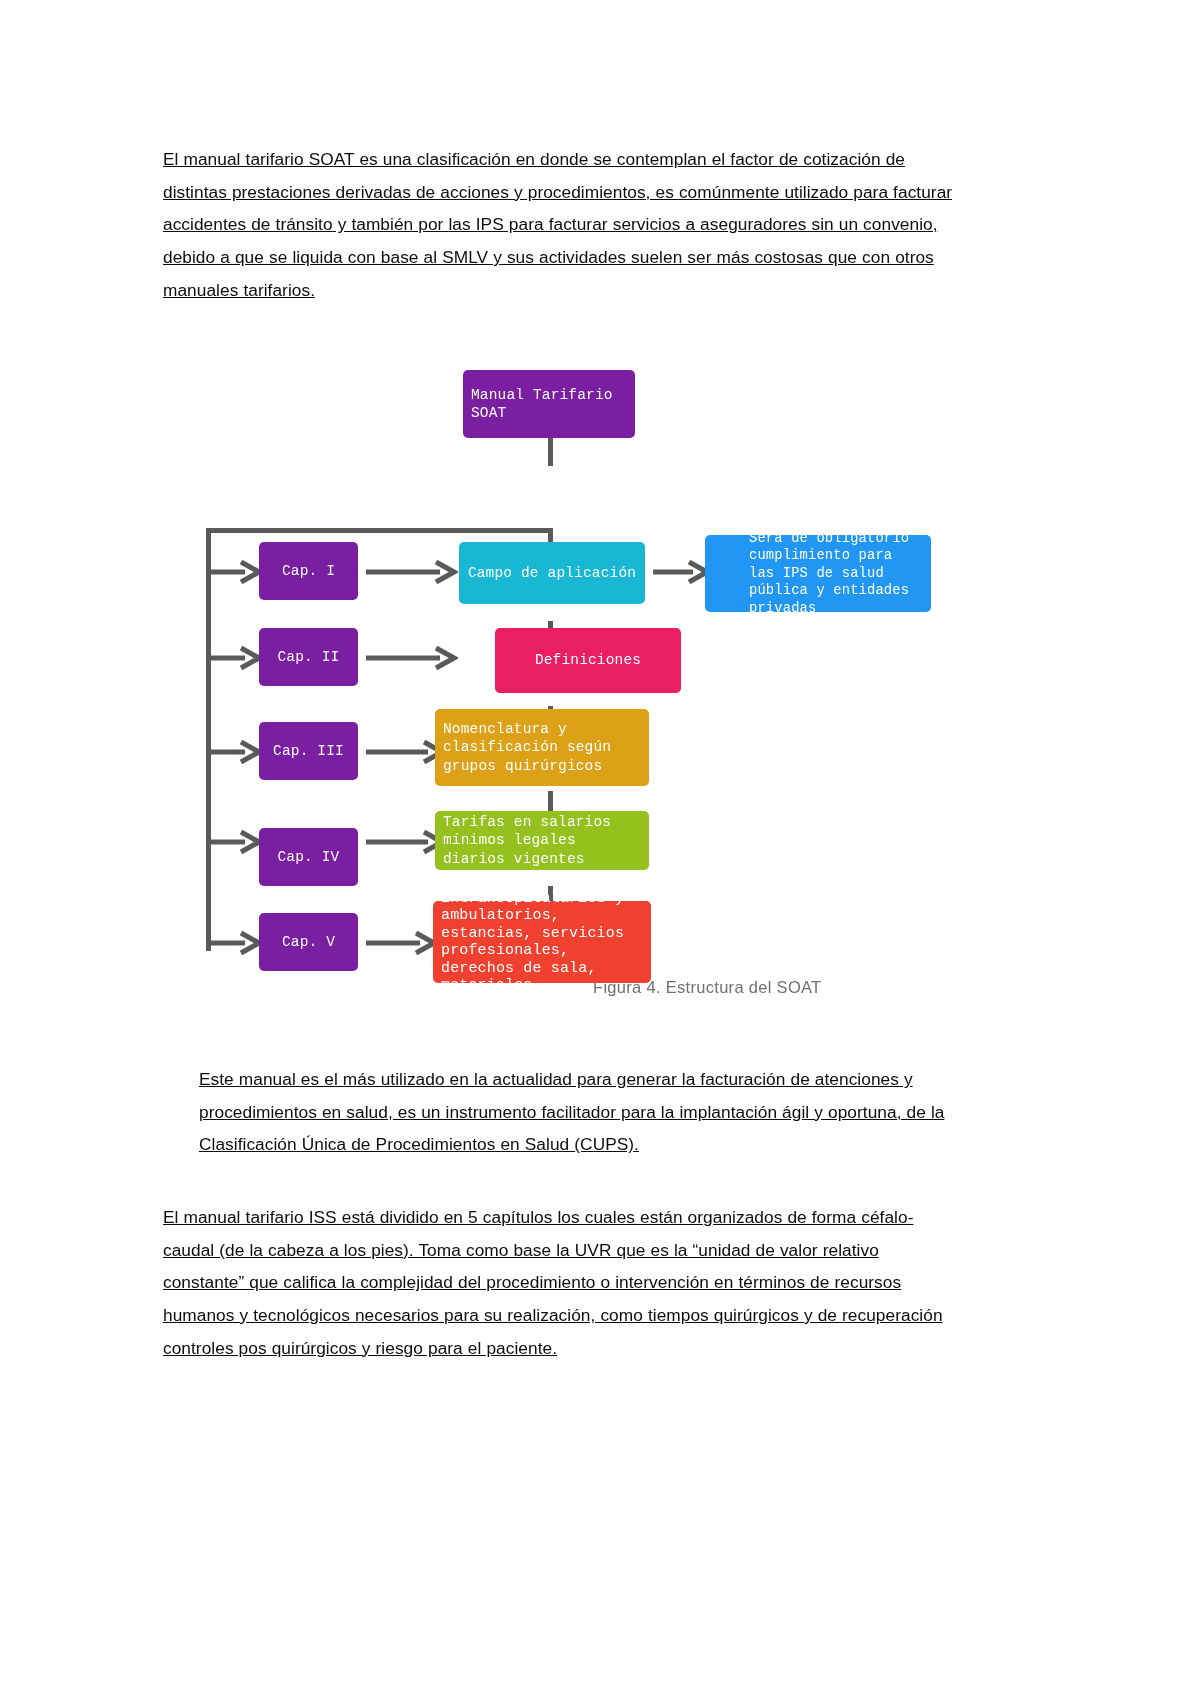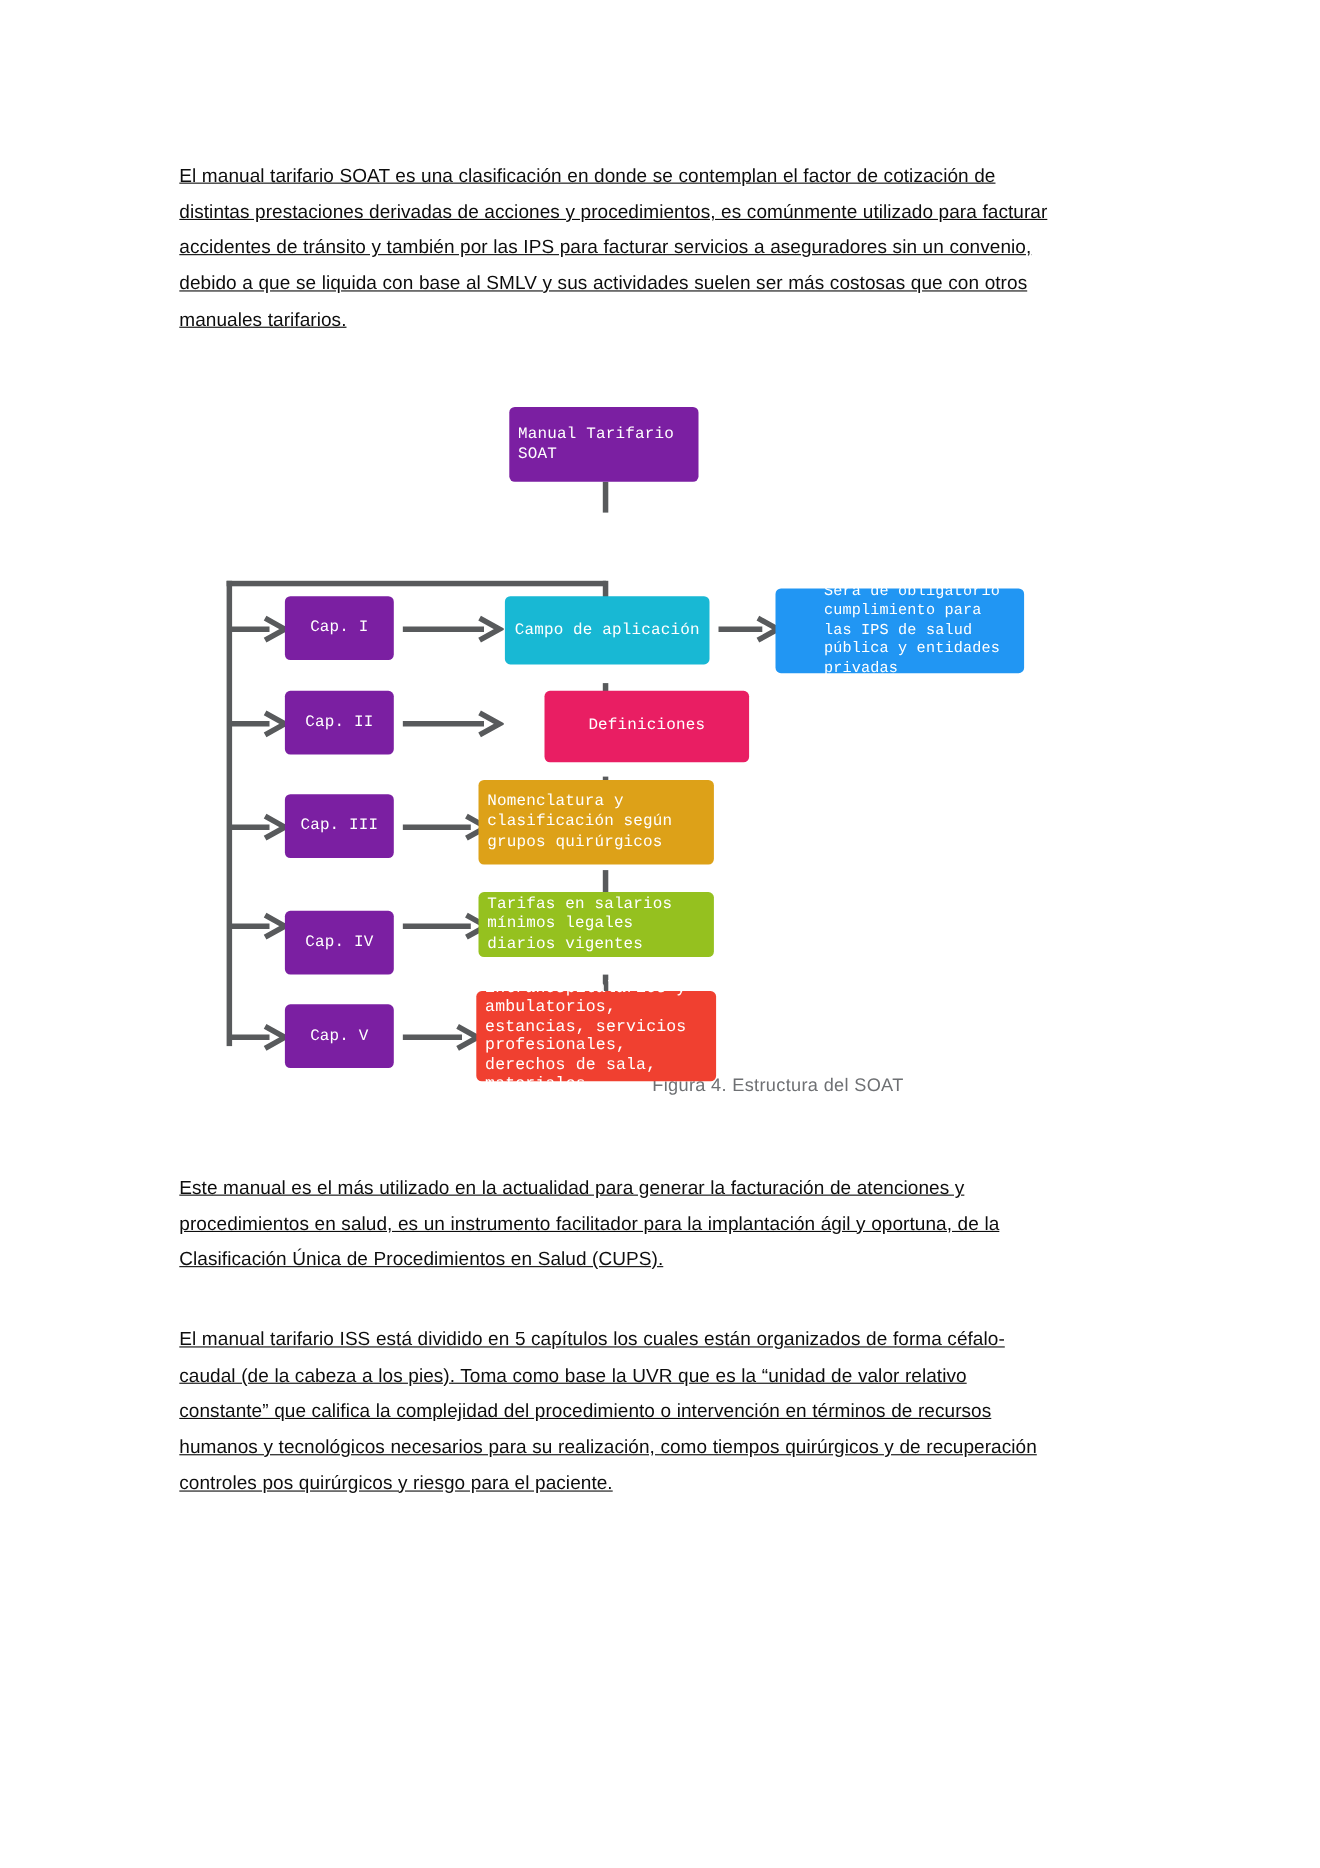--- a/index.html
+++ b/index.html
@@ -30,21 +30,21 @@
     width: 794px;
     font-size: 17.3px;
     line-height: 32.6px;
     color: #0d0d0d;
     text-align: left;
     letter-spacing: 0.05px;
     word-spacing: 0.2px;
     text-decoration: underline;
   }
   .para-1 { top: 126px; }
-  .para-2 { top: 1046px; }
+  .para-2 { top: 1046px; margin-left: 36px; }
   .para-3 { top: 1184px; }
 
   
   .figure {
     position: absolute;
     left: 163px;
     top: 356px;
     width: 794px;
     height: 665px;
   }

